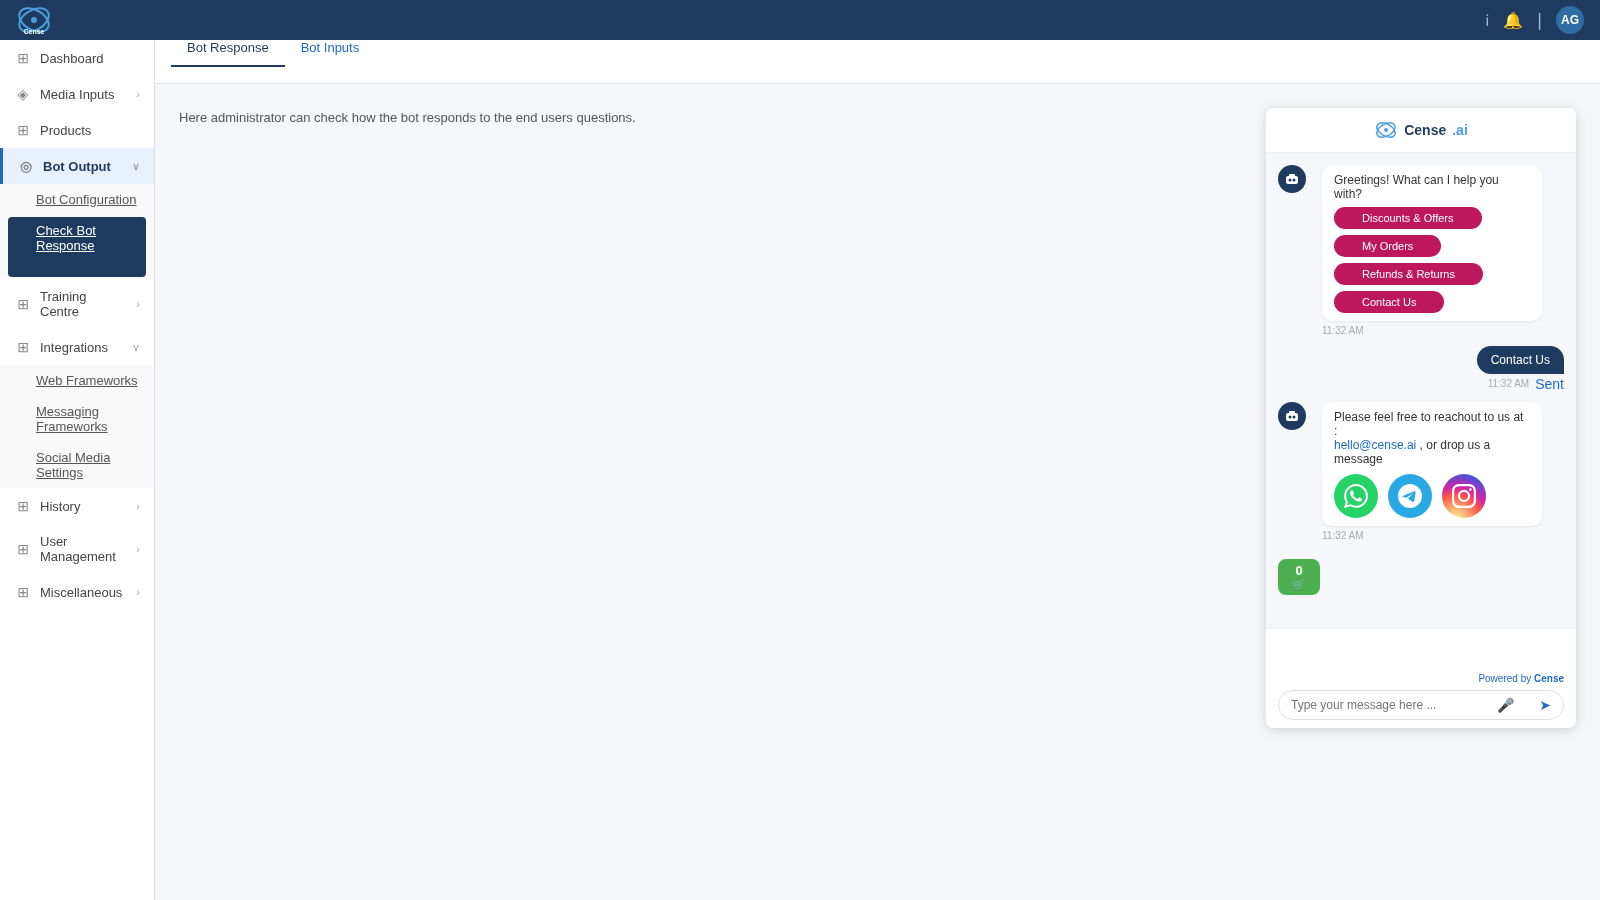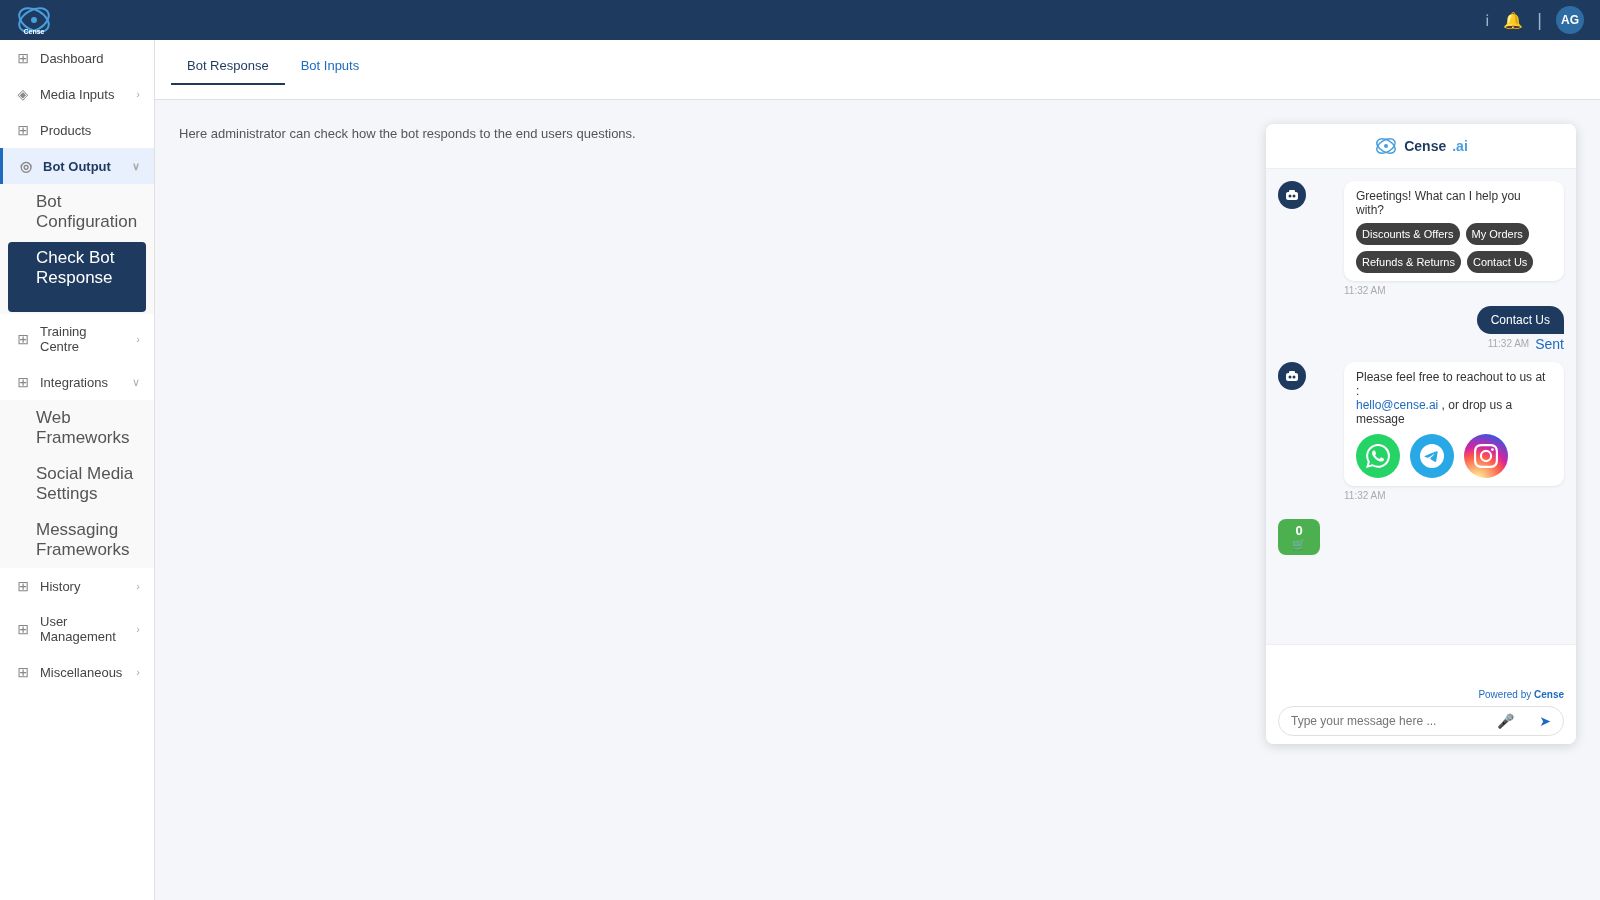--- a/index.html
+++ b/index.html
@@ -98,46 +98,47 @@
       width: 18px;
       text-align: center;
     }
     .sidebar-item .item-label { flex: 1; }
     .sidebar-item .chevron { font-size: 11px; color: #aaa; }
     .sidebar-sub {
       background: #f9f9f9;
     }
     .sidebar-sub-item {
       padding: 8px 14px 8px 36px;
-      font-size: 17px;
+      font-size: 13px;
       color: #555;
       cursor: pointer;
+      text-decoration: underline;
     }
     .sidebar-sub-item.active {
       background: #1e3a5f;
       color: #fff;
       border-radius: 4px;
       margin: 2px 8px;
       padding: 6px 10px 24px 28px;
     }
 
     
     .content-area {
       flex: 1;
       display: flex;
       flex-direction: column;
       overflow: hidden;
     }
     .tabs-bar {
       background: #fff;
       border-bottom: 1px solid #e0e0e0;
       display: flex;
-      align-items: flex-start;
-      padding: 8px 16px;
-      height: 60px;
+      align-items: flex-end;
+      padding: 16px 16px;
+      height: 44px;
       flex-shrink: 0;
     }
     .tab-item {
       padding: 10px 16px;
       font-size: 13px;
       cursor: pointer;
       color: #555;
       border-bottom: 2px solid transparent;
     }
     .tab-item.active {
@@ -200,22 +201,21 @@
       overflow-y: auto;
       padding: 12px;
       background: #f5f7fb;
       display: flex;
       flex-direction: column;
       gap: 10px;
     }
     .bot-message-row {
       display: flex;
       align-items: flex-start;
-      gap: 4px;
-      justify-content: space-between;
+      gap: 16px;
     }
     .bot-avatar {
       width: 28px;
       height: 28px;
       border-radius: 50%;
       background: #1e3a5f;
       display: flex;
       align-items: center;
       justify-content: center;
       color: #fff;
@@ -231,25 +231,25 @@
       box-shadow: 0 1px 3px rgba(0,0,0,0.08);
       max-width: 220px;
     }
     .quick-reply-btns {
       display: flex;
       flex-wrap: wrap;
       gap: 6px;
       margin-top: 6px;
     }
     .quick-reply-btn {
-      background: #404040;
+      background: #be185d;
       color: #fff;
       border: none;
       border-radius: 14px;
-      padding: 5px 6px;
+      padding: 5px 28px;
       font-size: 11px;
       cursor: pointer;
       white-space: nowrap;
     }
     .timestamp {
       font-size: 10px;
       color: #aaa;
       margin-top: 4px;
     }
     .user-message-row {
@@ -406,22 +406,22 @@
       <span class="chevron">›</span>
     </div>
 
     <div class="sidebar-item">
       <span class="item-icon">⊞</span>
       <span class="item-label">Integrations</span>
       <span class="chevron">∨</span>
     </div>
     <div class="sidebar-sub">
       <div class="sidebar-sub-item">Web Frameworks</div>
+      <div class="sidebar-sub-item">Messaging Frameworks</div>
       <div class="sidebar-sub-item">Social Media Settings</div>
-      <div class="sidebar-sub-item">Messaging Frameworks</div>
     </div>
 
     <div class="sidebar-item">
       <span class="item-icon">⊞</span>
       <span class="item-label">History</span>
       <span class="chevron">›</span>
     </div>
 
     <div class="sidebar-item">
       <span class="item-icon">⊞</span>

